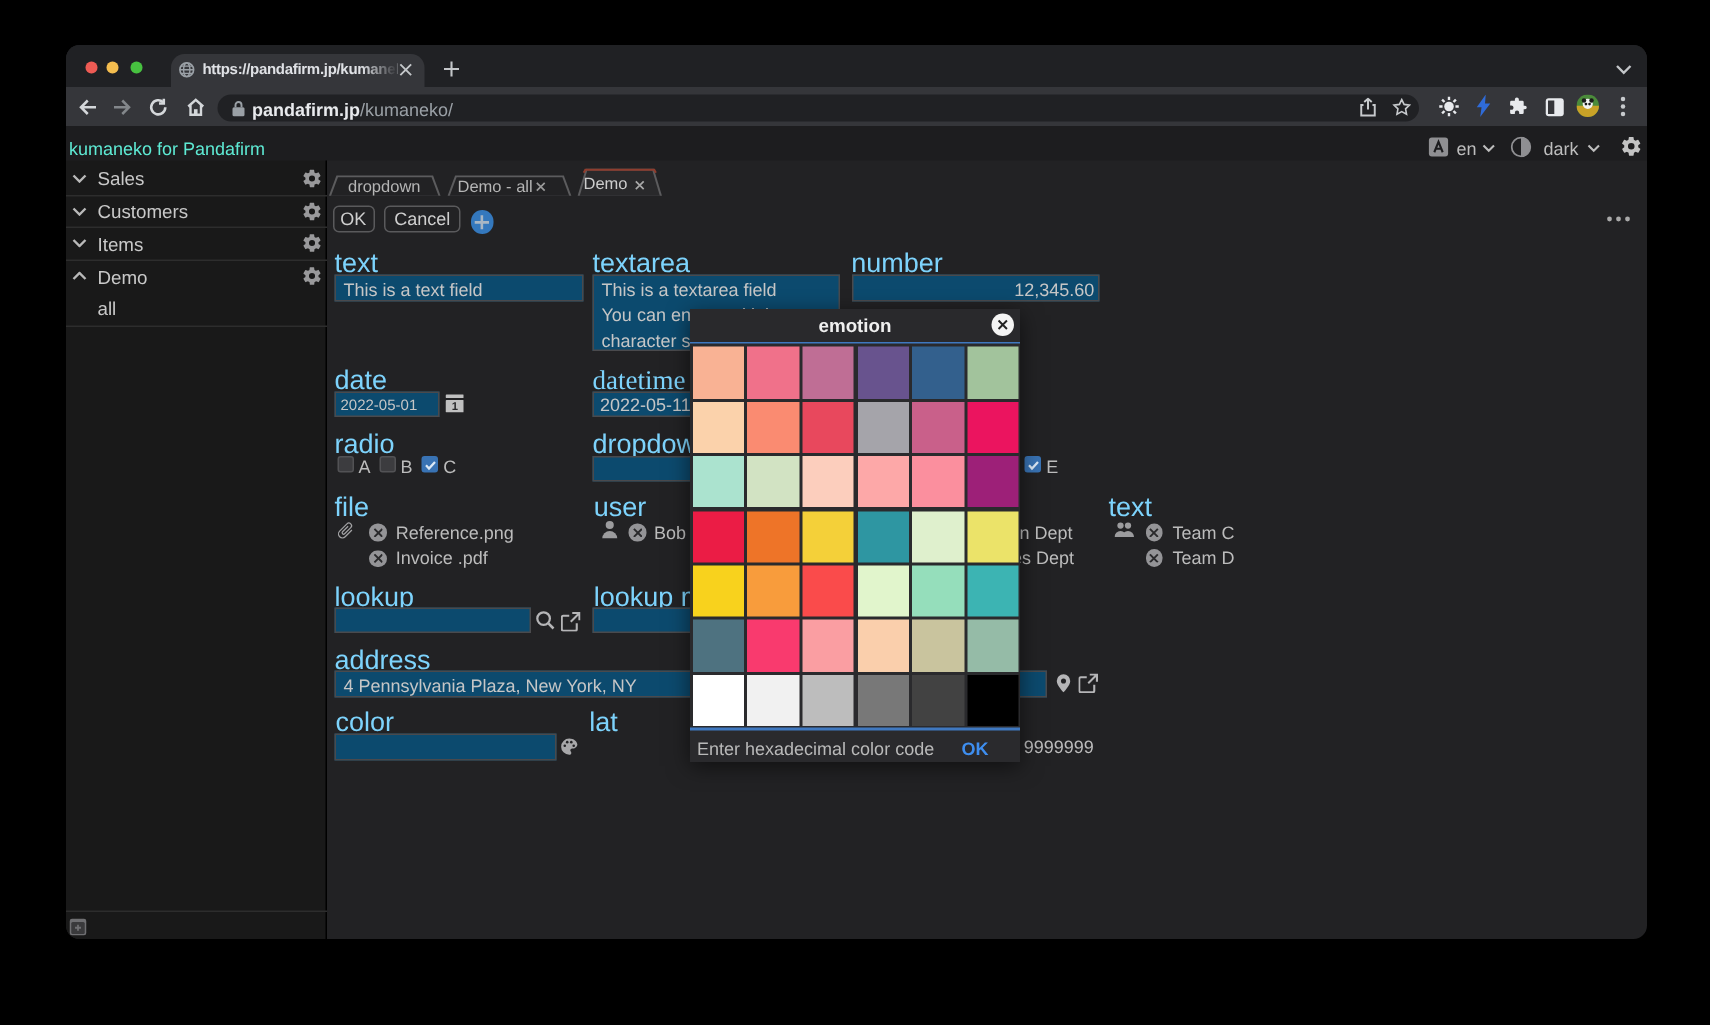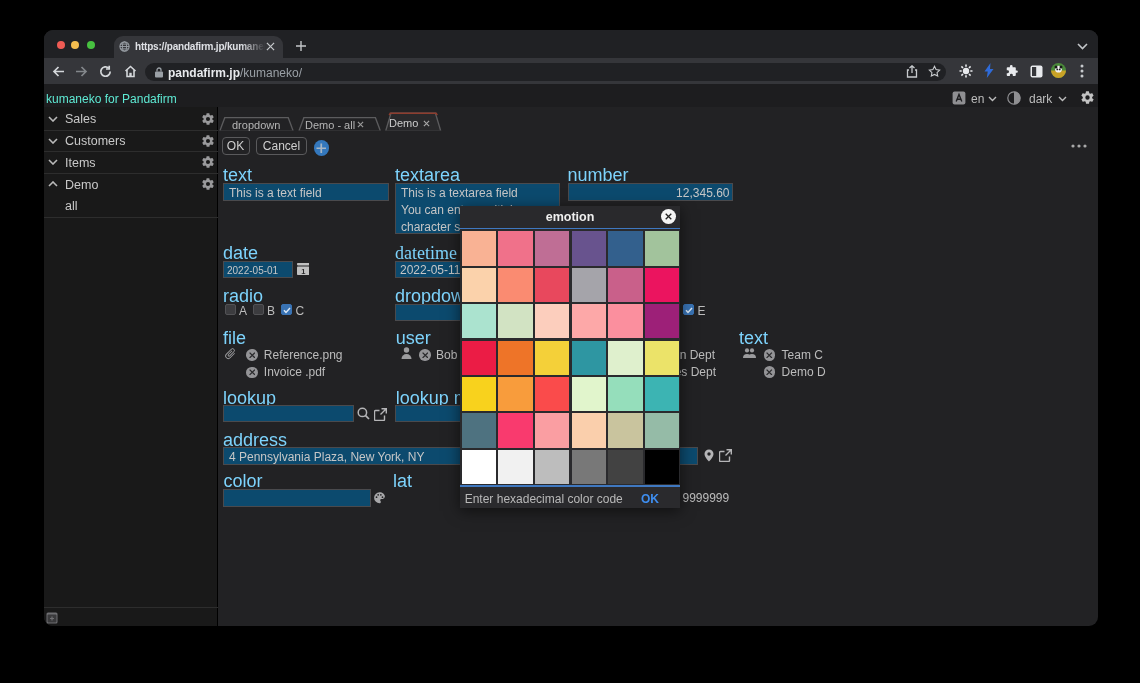--- a/index.html
+++ b/index.html
@@ -262,21 +262,21 @@
     </svg>
 <div class="del" style="left:719.5px;top:319px;width:11.5px;height:11.5px;"></div>
 <svg class="a" style="left:722.1px;top:321.6px;" width="6.5" height="6.5" viewBox="0 0 6.5 6.5">
 <path d="M0.6 0.6l5.3 5.3M5.9 0.6L0.6 5.9" stroke="#2a2a2c" stroke-width="1.3"></path>
     </svg>
 <div class="ftx" style="left:737.6px;top:317.5px;">Team C</div>
 <div class="del" style="left:719.5px;top:336px;width:11.5px;height:11.5px;"></div>
 <svg class="a" style="left:722.1px;top:338.6px;" width="6.5" height="6.5" viewBox="0 0 6.5 6.5">
 <path d="M0.6 0.6l5.3 5.3M5.9 0.6L0.6 5.9" stroke="#2a2a2c" stroke-width="1.3"></path>
     </svg>
-<div class="ftx" style="left:737.6px;top:334.5px;">Demo D</div>
+<div class="ftx" style="left:737.6px;top:334.5px;">Team D</div>
 <div class="lbl" style="left:179px;top:357.5px;">lookup</div>
 <div class="inp itx" style="left:179px;top:375px;width:131px;height:17px;"></div>
 <svg class="a" style="left:313px;top:377px;" width="13" height="13" viewBox="0 0 13 13">
 <circle cx="5.4" cy="5.4" r="4.2" fill="none" stroke="#b5b5b7" stroke-width="1.5"></circle>
 <path d="M8.6 8.6L12 12" stroke="#b5b5b7" stroke-width="1.7"></path>
     </svg>
 <svg class="a" style="left:329.8px;top:377.5px;" width="13" height="13" viewBox="0 0 13 13">
 <path d="M10.5 7.5v4a1 1 0 0 1-1 1h-8a1 1 0 0 1-1-1v-8a1 1 0 0 1 1-1h4" stroke="#b5b5b7" stroke-width="1.4" fill="none"></path>
 <path d="M7.5 0.7h4.8v4.8M12 1L6.5 6.5" stroke="#b5b5b7" stroke-width="1.4" fill="none"></path>
     </svg>

